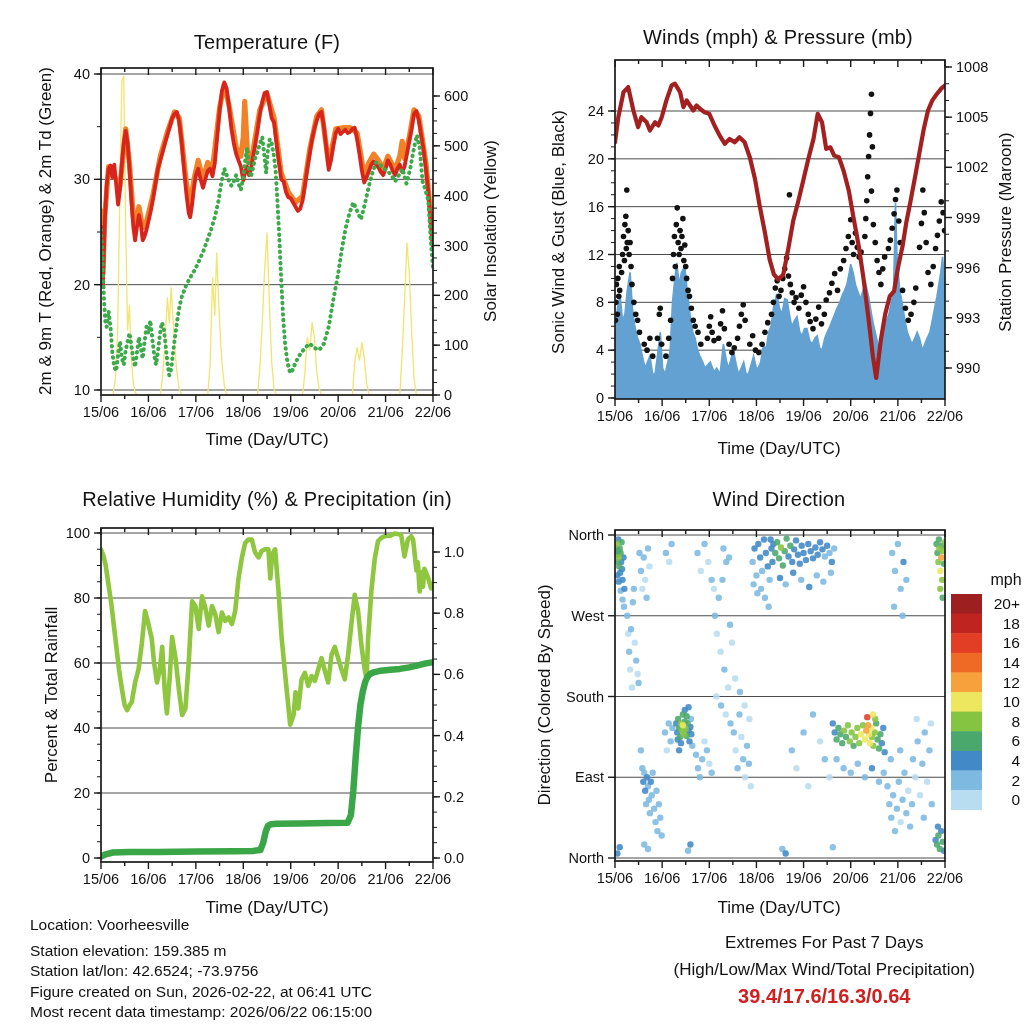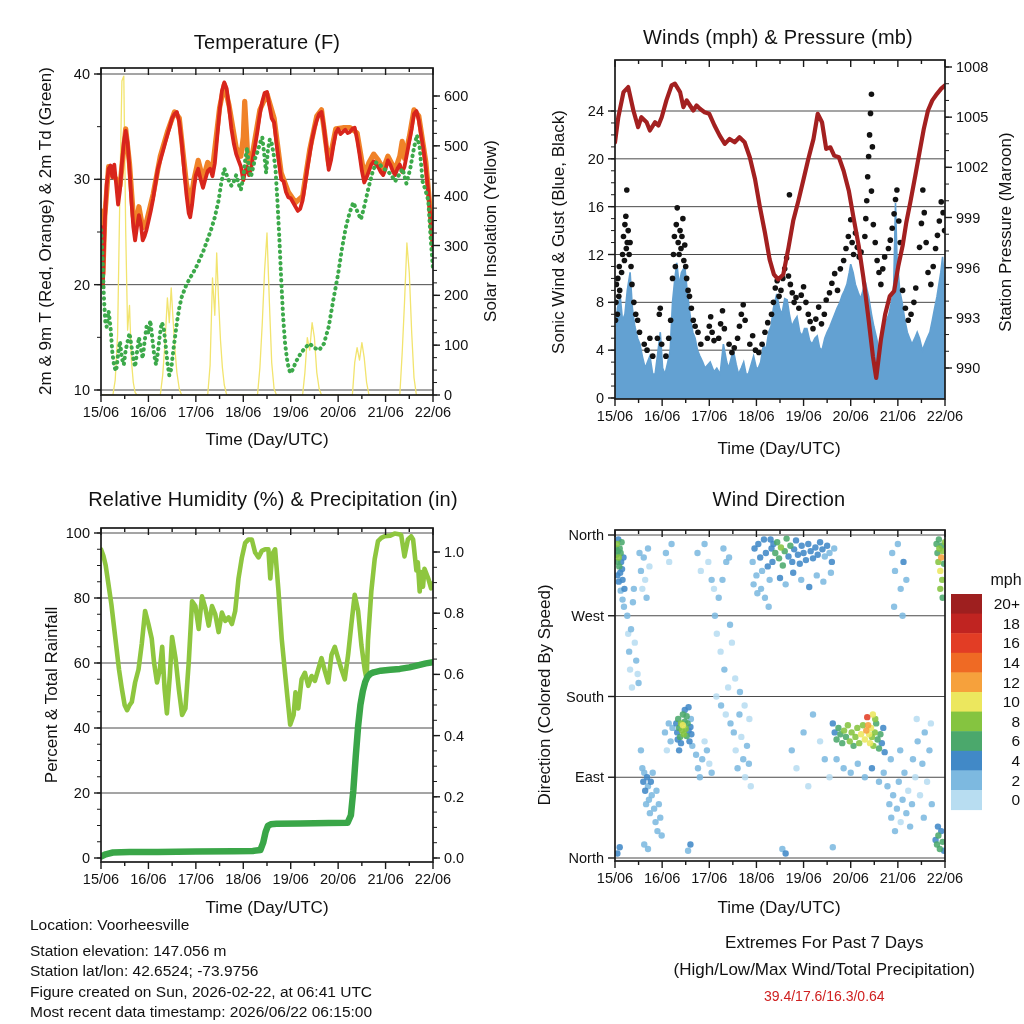--- a/index.html
+++ b/index.html
@@ -5,21 +5,21 @@
   html,body{margin:0;padding:0;background:#fff}
   #fig{position:relative;width:1024px;height:1024px;background:#fff;
        font-family:"Liberation Sans",sans-serif;color:#111;overflow:hidden}
   #chart-canvas{position:absolute;left:0;top:0}
   .t{position:absolute;transform:translate(-50%,-50%);white-space:nowrap}
   .rot{position:absolute;transform:translate(-50%,-50%) rotate(-90deg);white-space:nowrap}
   .title{font-size:20px;letter-spacing:.2px}
   .axlab{font-size:17px}
   .foot{position:absolute;left:30px;font-size:15.5px;white-space:nowrap}
   #extremes{position:absolute;right:49px;top:929px;text-align:center;font-size:17px;line-height:27px}
-  #extremes .vals{font-weight:normal;font-size:14px}
+  #extremes .vals{font-weight:bold;font-size:20px}
   #cbar-title{font-size:16px}
 </style>
 </head>
 <body>
 
 <div id="fig">
   <svg id="chart-canvas" width="1024" height="1024">
       <g>
         <clipPath id="clip0">
           <rect x="101" y="68" width="332" height="327"></rect>
@@ -940,39 +940,39 @@
       <text x="945" y="883" text-anchor="middle" font-size="14.5px" fill="#111" font-family="&quot;Liberation Sans&quot;,sans-serif">22/06</text>
       <text x="604" y="535" text-anchor="end" font-size="14.5px" fill="#111" font-family="&quot;Liberation Sans&quot;,sans-serif" dy="0.35em">North</text>
       <text x="604" y="615.75" text-anchor="end" font-size="14.5px" fill="#111" font-family="&quot;Liberation Sans&quot;,sans-serif" dy="0.35em">West</text>
       <text x="604" y="696.5" text-anchor="end" font-size="14.5px" fill="#111" font-family="&quot;Liberation Sans&quot;,sans-serif" dy="0.35em">South</text>
       <text x="604" y="777.25" text-anchor="end" font-size="14.5px" fill="#111" font-family="&quot;Liberation Sans&quot;,sans-serif" dy="0.35em">East</text>
       <text x="604" y="858" text-anchor="end" font-size="14.5px" fill="#111" font-family="&quot;Liberation Sans&quot;,sans-serif" dy="0.35em">North</text>
     </svg>
 
   <div class="t title" style="left:267px;top:42px">Temperature (F)</div>
   <div class="t title" style="left:778px;top:37px">Winds (mph) &amp; Pressure (mb)</div>
-  <div class="t title" style="left:273px;top:499px">Relative Humidity (%) &amp; Precipitation (in)</div>
+  <div class="t title" style="left:267px;top:499px">Relative Humidity (%) &amp; Precipitation (in)</div>
   <div class="t title" style="left:779px;top:499px">Wind Direction</div>
 
   <div class="rot axlab" style="left:46px;top:231px">2m &amp; 9m T (Red, Orange) &amp; 2m Td (Green)</div>
   <div class="rot axlab" style="left:491px;top:231px">Solar Insolation (Yellow)</div>
   <div class="rot axlab" style="left:559px;top:232px">Sonic Wind &amp; Gust (Blue, Black)</div>
   <div class="rot axlab" style="left:1006px;top:232px">Station Pressure (Maroon)</div>
   <div class="rot axlab" style="left:52px;top:695px">Percent &amp; Total Rainfall</div>
   <div class="rot axlab" style="left:545px;top:695px">Direction (Colored By Speed)</div>
 
   <div class="t axlab" style="left:267px;top:440px">Time (Day/UTC)</div>
   <div class="t axlab" style="left:779px;top:449px">Time (Day/UTC)</div>
   <div class="t axlab" style="left:267px;top:908px">Time (Day/UTC)</div>
   <div class="t axlab" style="left:779px;top:908px">Time (Day/UTC)</div>
 
   <div class="t" id="cbar-title" style="left:1006px;top:580px">mph</div>
 
   <div class="foot" style="top:916px">Location: Voorheesville</div>
-  <div class="foot" style="top:942px">Station elevation: 147.056 m</div>
+  <div class="foot" style="top:942px">Station elevation: 159.385 m</div>
   <div class="foot" style="top:962px">Station lat/lon: 42.6524; -73.9756</div>
   <div class="foot" style="top:983px">Figure created on Sun, 2026-02-22, at 06:41 UTC</div>
   <div class="foot" style="top:1003px">Most recent data timestamp: 2026/06/22 06:15:00</div>
 
   <div id="extremes">
     <div>Extremes For Past 7 Days</div>
     <div>(High/Low/Max Wind/Total Precipitation)</div>
     <div class="vals" style="color: rgb(207, 32, 32);">39.4/17.6/16.3/0.64</div>
   </div>
 </div>

